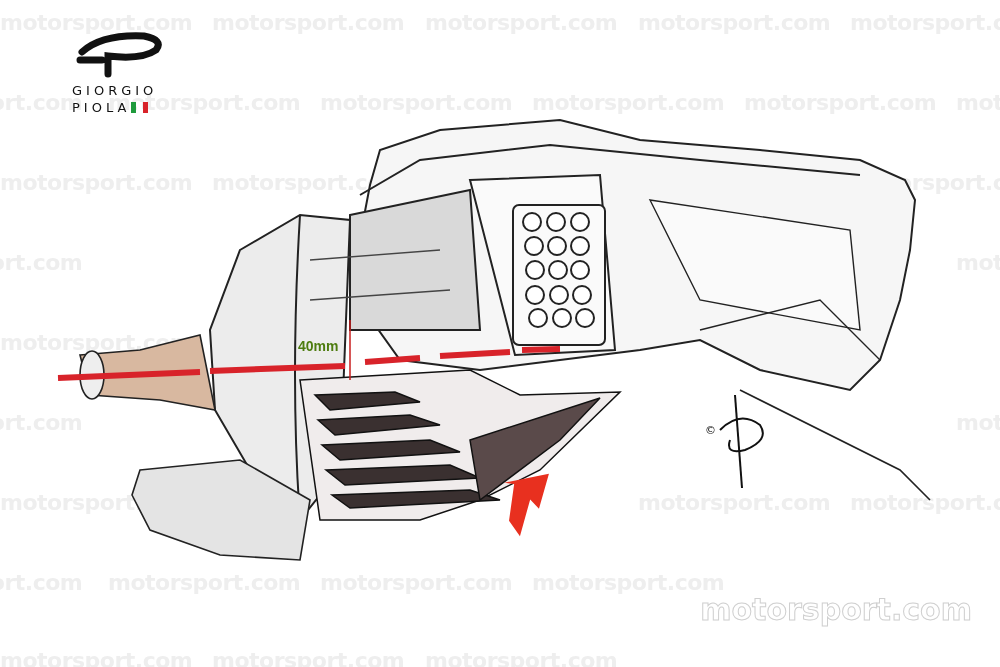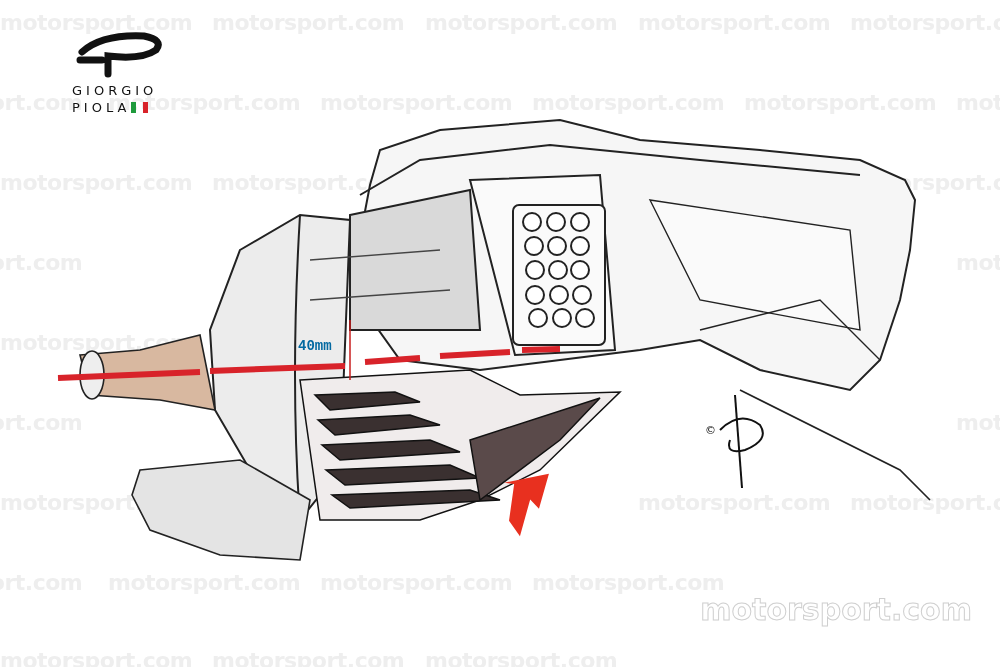--- a/index.html
+++ b/index.html
@@ -3,21 +3,21 @@
 <meta charset="utf-8">
 <style>
   html,body{margin:0;padding:0;background:#fff;}
   body{width:1000px;height:667px;position:relative;overflow:hidden;font-family:"Liberation Sans",sans-serif;}
   .wm{position:absolute;font-family:"DejaVu Sans",sans-serif;font-weight:bold;font-size:22px;color:#eeeeee;letter-spacing:-0.5px;white-space:nowrap;}
   .wm-big{position:absolute;right:28px;top:592px;font-family:"DejaVu Sans",sans-serif;font-weight:bold;font-size:30px;color:#fff;-webkit-text-stroke:1px #cfcfcf;}
   .logo{position:absolute;left:72px;top:30px;width:110px;}
   .logo-name{font-family:"DejaVu Sans",sans-serif;font-size:13px;letter-spacing:4px;color:#111;line-height:17px;}
   .flag{display:inline-block;width:5px;height:11px;margin-left:1px;vertical-align:-1px;}
   .drawing{position:absolute;left:0;top:0;}
-  .dim-label{position:absolute;left:298px;top:338px;font-family:Liberation Mono, monospace;font-weight:bold;font-size:14px;color:#0369a1;}
+  .dim-label{position:absolute;left:298px;top:338px;font-family:Liberation Sans, sans-serif;font-weight:bold;font-size:14px;color:#4d7c0f;}
 </style>
 </head>
 <body>
 
 <div>
   <div class="wm" style="left:0;top:10px">motorsport.com</div>
   <div class="wm" style="left:212px;top:10px">motorsport.com</div>
   <div class="wm" style="left:425px;top:10px">motorsport.com</div>
   <div class="wm" style="left:638px;top:10px">motorsport.com</div>
   <div class="wm" style="left:850px;top:10px">motorsport.com</div>

